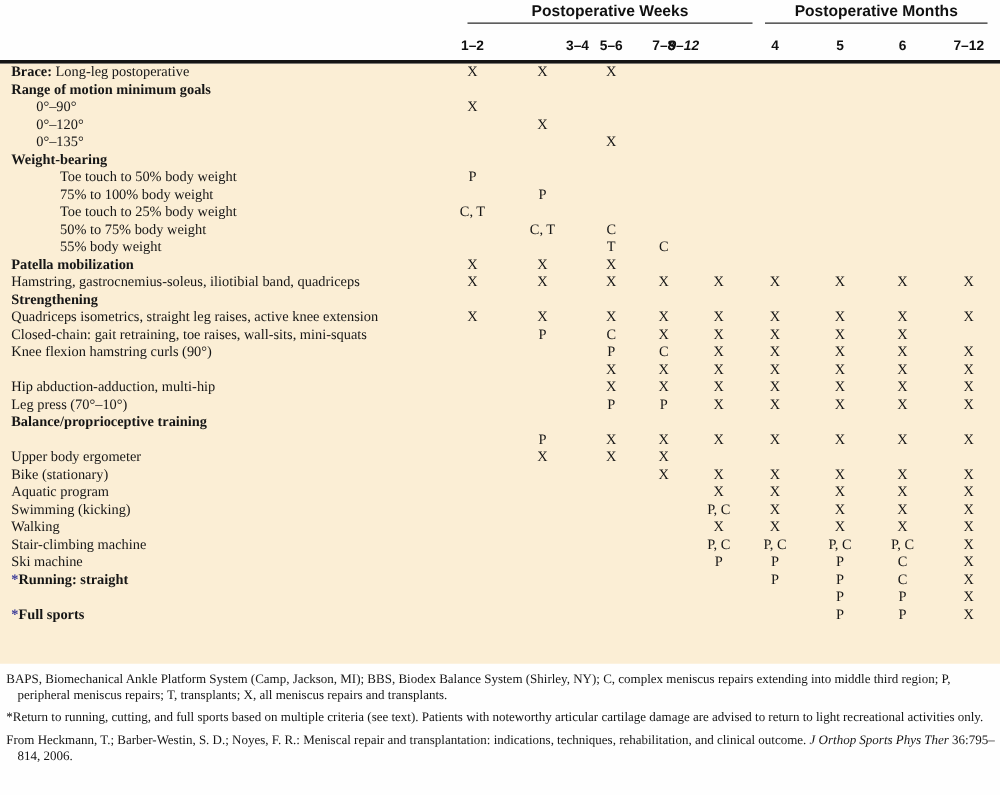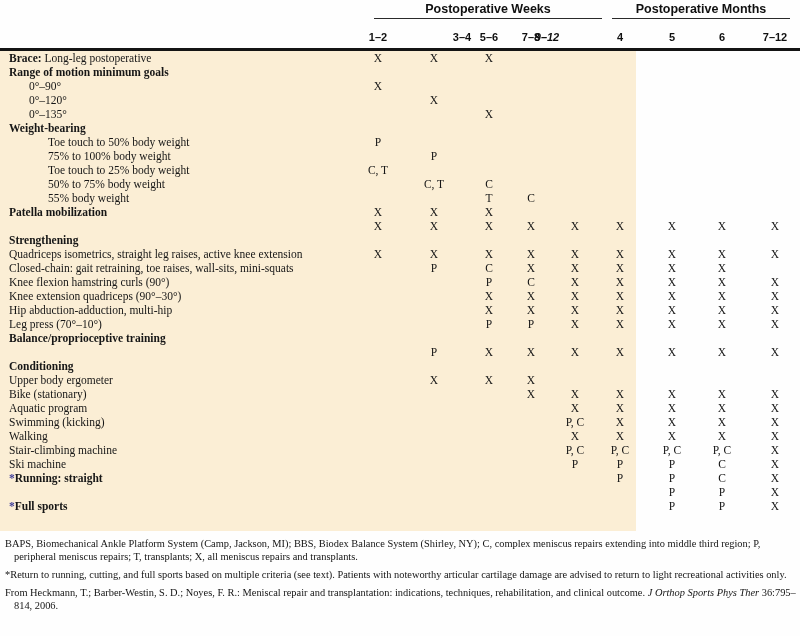--- a/index.html
+++ b/index.html
@@ -8,21 +8,21 @@
   
   .group-label{position:absolute;top:2px;transform:translateX(-50%);
         font-family:"Liberation Sans",sans-serif;font-weight:bold;font-size:12.5px;
         white-space:nowrap;color:#101010;}
   .group-rule{position:absolute;top:18px;height:1.3px;background:#2a2a2a;}
   .col-head{position:absolute;top:31px;transform:translateX(-50%);
         font-family:"Liberation Sans",sans-serif;font-weight:bold;font-size:11px;
         white-space:nowrap;color:#101010;}
   .heavy-rule{position:absolute;top:48px;left:0;width:800px;height:2.6px;background:#141414;}
   
-  .tbody{position:absolute;top:51px;left:0;width:636px;height:480px;background:#fbeed5;}
+  .tbody{position:absolute;top:51px;left:0;width:800px;height:480px;background:#fbeed5;}
   .trow{position:relative;height:14px;line-height:14px;font-size:11.5px;white-space:nowrap;}
   .tlabel{position:absolute;top:0;}
   .ind0{left:9px}.ind1{left:29px}.ind2{left:48px}
   .bold{font-weight:bold;}
   .ast{color:#3d3d99;font-weight:bold;}
   .mark{position:absolute;top:0;transform:translateX(-50%);white-space:nowrap;font-size:11.5px;}
   
   .foot{position:absolute;top:537px;left:5px;width:791px;font-size:10.4px;line-height:13px;color:#141414;}
   .fnote{padding-left:9px;text-indent:-9px;margin:0 0 5px 0;}
   .italic{font-style:italic;}
@@ -99,20 +99,21 @@
         <span class="mark" style="left: 489px;">T</span>
         <span class="mark" style="left: 531px;">C</span>
       </div>
       <div class="trow">
         <span class="tlabel ind0 bold">Patella mobilization</span>
         <span class="mark" style="left: 378px;">X</span>
         <span class="mark" style="left: 434px;">X</span>
         <span class="mark" style="left: 489px;">X</span>
       </div>
       <div class="trow">
+        <span class="tlabel ind0">Hamstring, gastrocnemius-soleus, iliotibial band, quadriceps</span>
         <span class="mark" style="left: 378px;">X</span>
         <span class="mark" style="left: 434px;">X</span>
         <span class="mark" style="left: 489px;">X</span>
         <span class="mark" style="left: 531px;">X</span>
         <span class="mark" style="left: 575px;">X</span>
         <span class="mark" style="left: 620px;">X</span>
         <span class="mark" style="left: 672px;">X</span>
         <span class="mark" style="left: 722px;">X</span>
         <span class="mark" style="left: 775px;">X</span>
       </div>
@@ -145,21 +146,20 @@
         <span class="tlabel ind0">Knee flexion hamstring curls (90°)</span>
         <span class="mark" style="left: 489px;">P</span>
         <span class="mark" style="left: 531px;">C</span>
         <span class="mark" style="left: 575px;">X</span>
         <span class="mark" style="left: 620px;">X</span>
         <span class="mark" style="left: 672px;">X</span>
         <span class="mark" style="left: 722px;">X</span>
         <span class="mark" style="left: 775px;">X</span>
       </div>
       <div class="trow">
-        <span class="tlabel ind0">Knee extension quadriceps (90°–30°)</span>
         <span class="mark" style="left: 489px;">X</span>
         <span class="mark" style="left: 531px;">X</span>
         <span class="mark" style="left: 575px;">X</span>
         <span class="mark" style="left: 620px;">X</span>
         <span class="mark" style="left: 672px;">X</span>
         <span class="mark" style="left: 722px;">X</span>
         <span class="mark" style="left: 775px;">X</span>
       </div>
       <div class="trow">
         <span class="tlabel ind0">Hip abduction-adduction, multi-hip</span>
@@ -186,23 +186,20 @@
       </div>
       <div class="trow">
         <span class="mark" style="left: 434px;">P</span>
         <span class="mark" style="left: 489px;">X</span>
         <span class="mark" style="left: 531px;">X</span>
         <span class="mark" style="left: 575px;">X</span>
         <span class="mark" style="left: 620px;">X</span>
         <span class="mark" style="left: 672px;">X</span>
         <span class="mark" style="left: 722px;">X</span>
         <span class="mark" style="left: 775px;">X</span>
-      </div>
-      <div class="trow">
-        <span class="tlabel ind0 bold">Conditioning</span>
       </div>
       <div class="trow">
         <span class="tlabel ind0">Upper body ergometer</span>
         <span class="mark" style="left: 434px;">X</span>
         <span class="mark" style="left: 489px;">X</span>
         <span class="mark" style="left: 531px;">X</span>
       </div>
       <div class="trow">
         <span class="tlabel ind0">Bike (stationary)</span>
         <span class="mark" style="left: 531px;">X</span>

